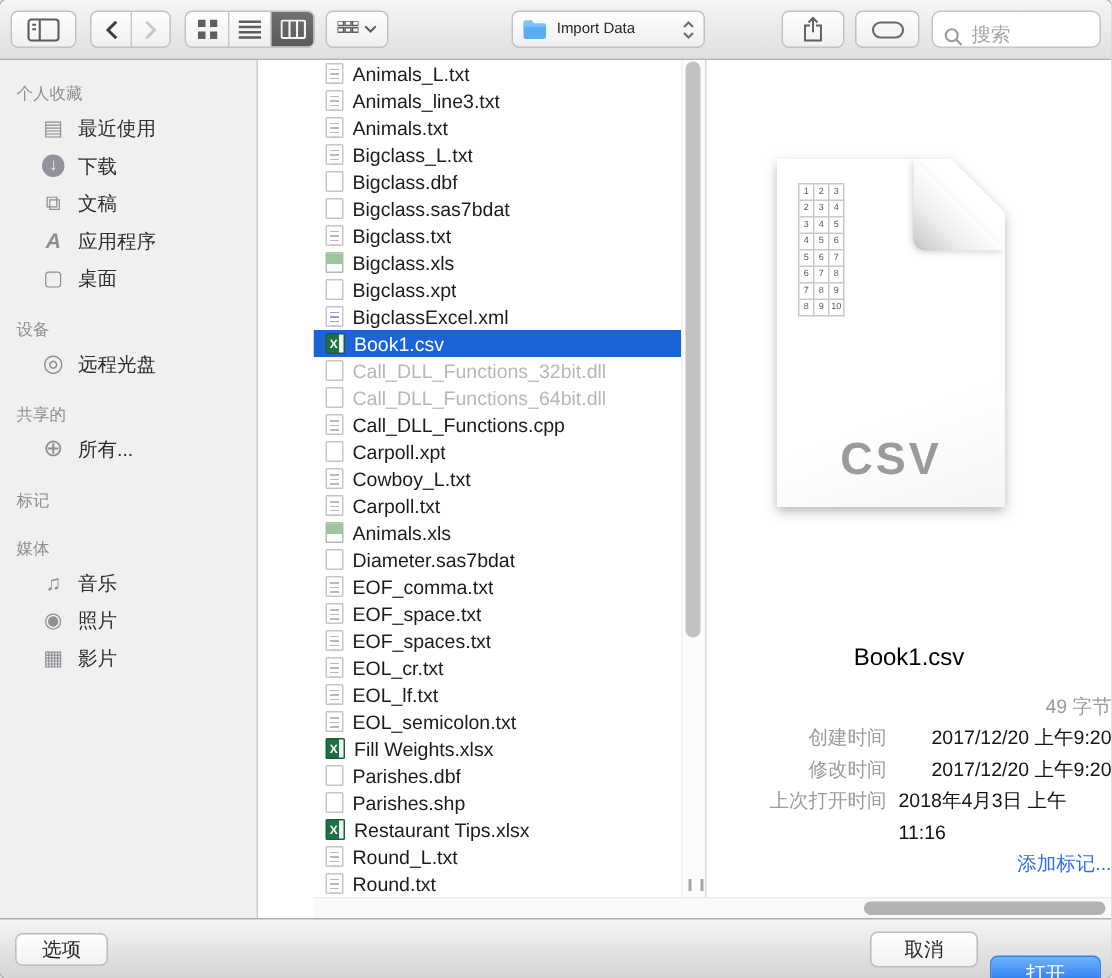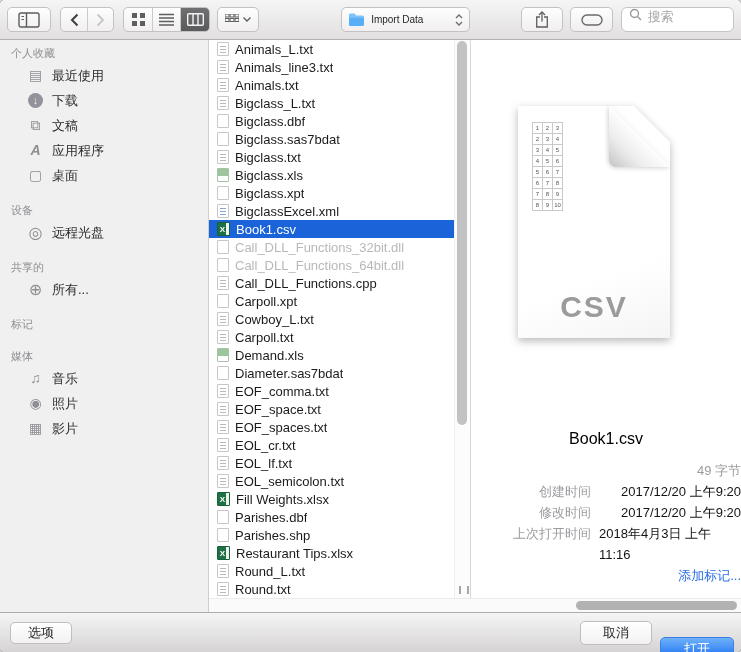--- a/index.html
+++ b/index.html
@@ -16,29 +16,29 @@
   .seg{height:25px;box-sizing:border-box;display:flex;align-items:stretch;
     background:linear-gradient(#fefefe,#f1efef);border:1px solid #c3c1c1;border-radius:5px;overflow:hidden;}
   .seg>span{display:flex;align-items:center;justify-content:center;border-right:1px solid #cbc9c9;}
   .seg>span:last-child{border-right:none;}
   .seg .sel{background:linear-gradient(#707072,#5a5a5c);}
   svg{display:block;}
 
   .folder-dd{width:131px;height:25px;box-sizing:border-box;display:flex;align-items:center;gap:6px;
     background:linear-gradient(#fefefe,#f1efef);border:1px solid #c3c1c1;border-radius:5px;padding:0 6px;}
   .folder-dd .lbl{font-size:10px;color:#262626;flex:1;white-space:nowrap;overflow:hidden;}
-  .search{width:115px;height:25px;box-sizing:border-box;display:flex;align-items:flex-start;gap:4px;
+  .search{width:115px;height:25px;box-sizing:border-box;display:flex;align-items:flex-end;gap:4px;
     background:#fff;border:1px solid #c6c4c4;border-radius:6px;padding:0 7px;}
   .search input{border:none;outline:none;width:70px;font-size:13px;background:transparent;
     font-family:"Liberation Sans","DejaVu Sans",sans-serif;color:#333;}
   .search input::placeholder{color:#a5a5a5;}
 
   
-  .sidebar{position:absolute;top:40px;left:0;width:209px;bottom:40px;box-sizing:border-box;
-    background:#f1f0f0;border-right:1px solid #cfcdcd;padding-top:3px;overflow:hidden;}
+  .sidebar{position:absolute;top:40px;left:0;width:172px;bottom:40px;box-sizing:border-box;
+    background:#f1f0f0;border-right:1px solid #cfcdcd;padding-top:13px;overflow:hidden;}
   .sb-header{font-size:11px;color:#8e8d92;padding:3px 0 3px 11px;height:14px;line-height:14px;}
   .sb-section{margin-bottom:12px;}
   .sb-item{height:25px;display:flex;align-items:center;padding-left:27px;gap:8px;font-size:13px;color:#2e2e2e;cursor:default;}
   .si{width:17px;text-align:center;color:#8f8e93;font-size:14px;line-height:17px;flex:none;}
   .si::before{content:"";}
   .recents-icon::before{content:"▤";}
   .download-icon{width:15px;height:15px;border-radius:50%;background:#92929a;color:#f1f0f0;
     font-size:11px;line-height:15px;margin-left:1px;margin-right:1px;}
   .download-icon::before{content:"↓";}
   .documents-icon::before{content:"⧉";}
@@ -391,21 +391,21 @@
           <span class="fname">Cowboy_L.txt</span>
         </div>
 
         <div class="file-row">
           <span class="fi txt"></span>
           <span class="fname">Carpoll.txt</span>
         </div>
 
         <div class="file-row">
           <span class="fi xls"></span>
-          <span class="fname">Demand.xls</span>
+          <span class="fname">Animals.xls</span>
         </div>
 
         <div class="file-row">
           <span class="fi plain"></span>
           <span class="fname">Diameter.sas7bdat</span>
         </div>
 
         <div class="file-row">
           <span class="fi txt"></span>
           <span class="fname">EOF_comma.txt</span>

